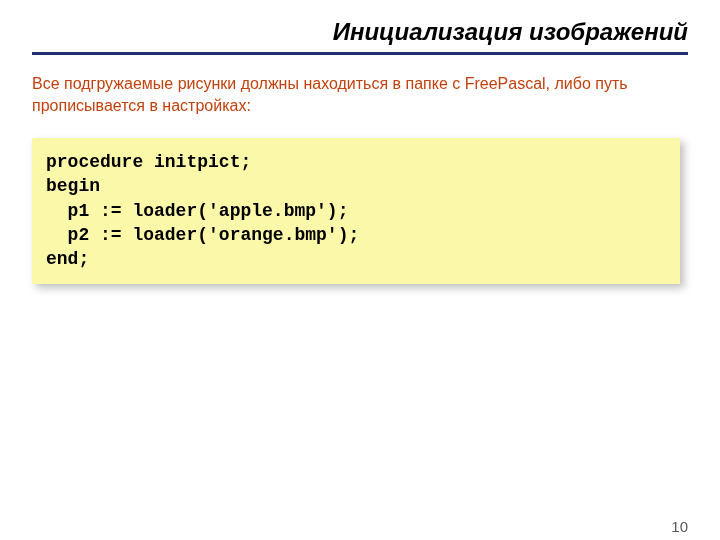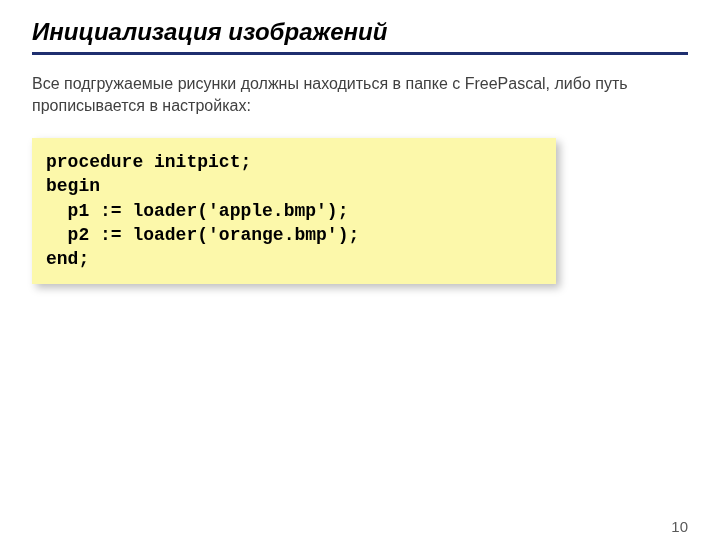--- a/index.html
+++ b/index.html
@@ -12,38 +12,39 @@
       padding: 18px 32px 0 32px;
     }
     .title {
       font-size: 24px;
       font-weight: bold;
       font-style: italic;
       color: #000000;
       padding-bottom: 6px;
       border-bottom: 3px solid #1f2f6f;
       margin-bottom: 18px;
+      text-align: right;
     }
     .desc {
       font-size: 16px;
-      color: #404040;
+      color: #c2410c;
       line-height: 1.35;
       margin-bottom: 22px;
     }
     .code-box {
       background: #fcf8aa;
       padding: 12px 14px;
       font-family: "Courier New", Courier, monospace;
       font-size: 18px;
       font-weight: bold;
       color: #000000;
       line-height: 1.35;
       box-shadow: 4px 4px 8px rgba(0,0,0,0.25);
       white-space: pre;
-      width: 524px;
+      width: 648px;
     }
     .page-num {
       position: absolute;
       bottom: 5px;
       right: 32px;
       font-size: 15px;
       color: #595959;
     }
   </style>
 </head>

